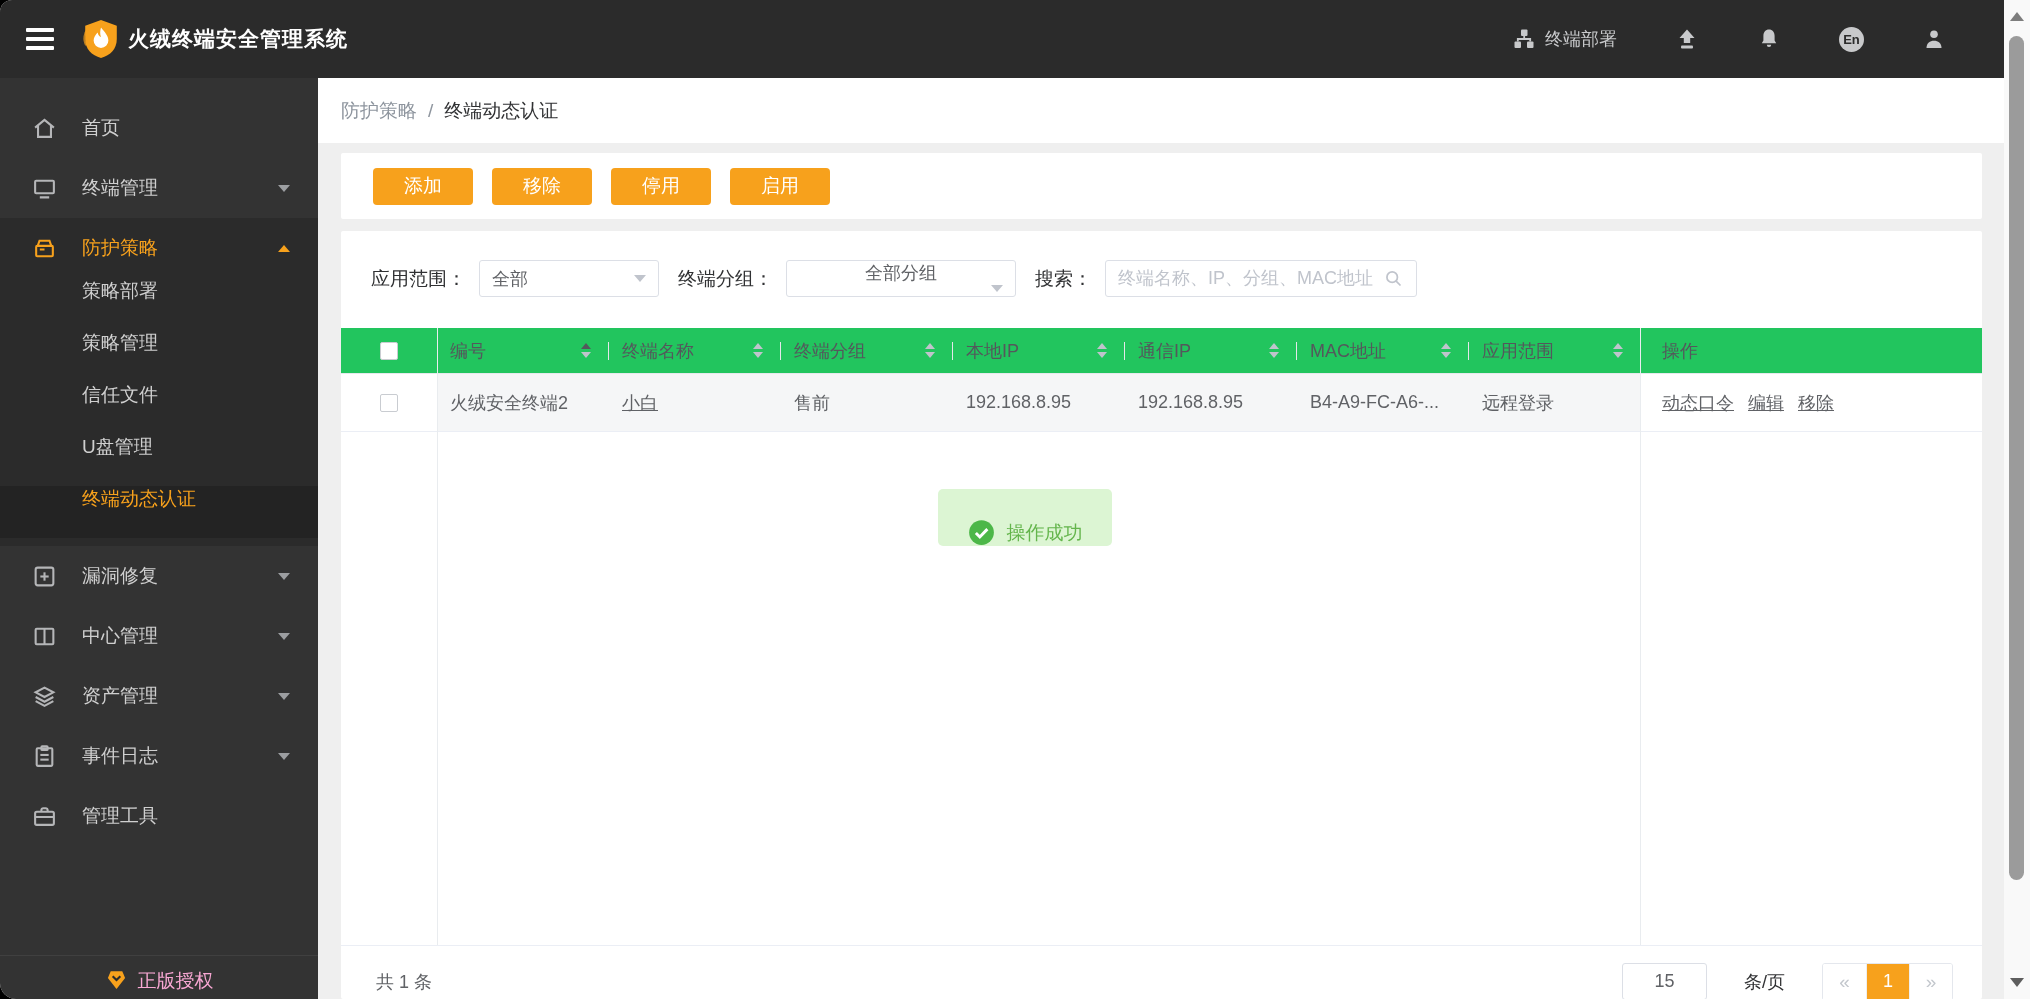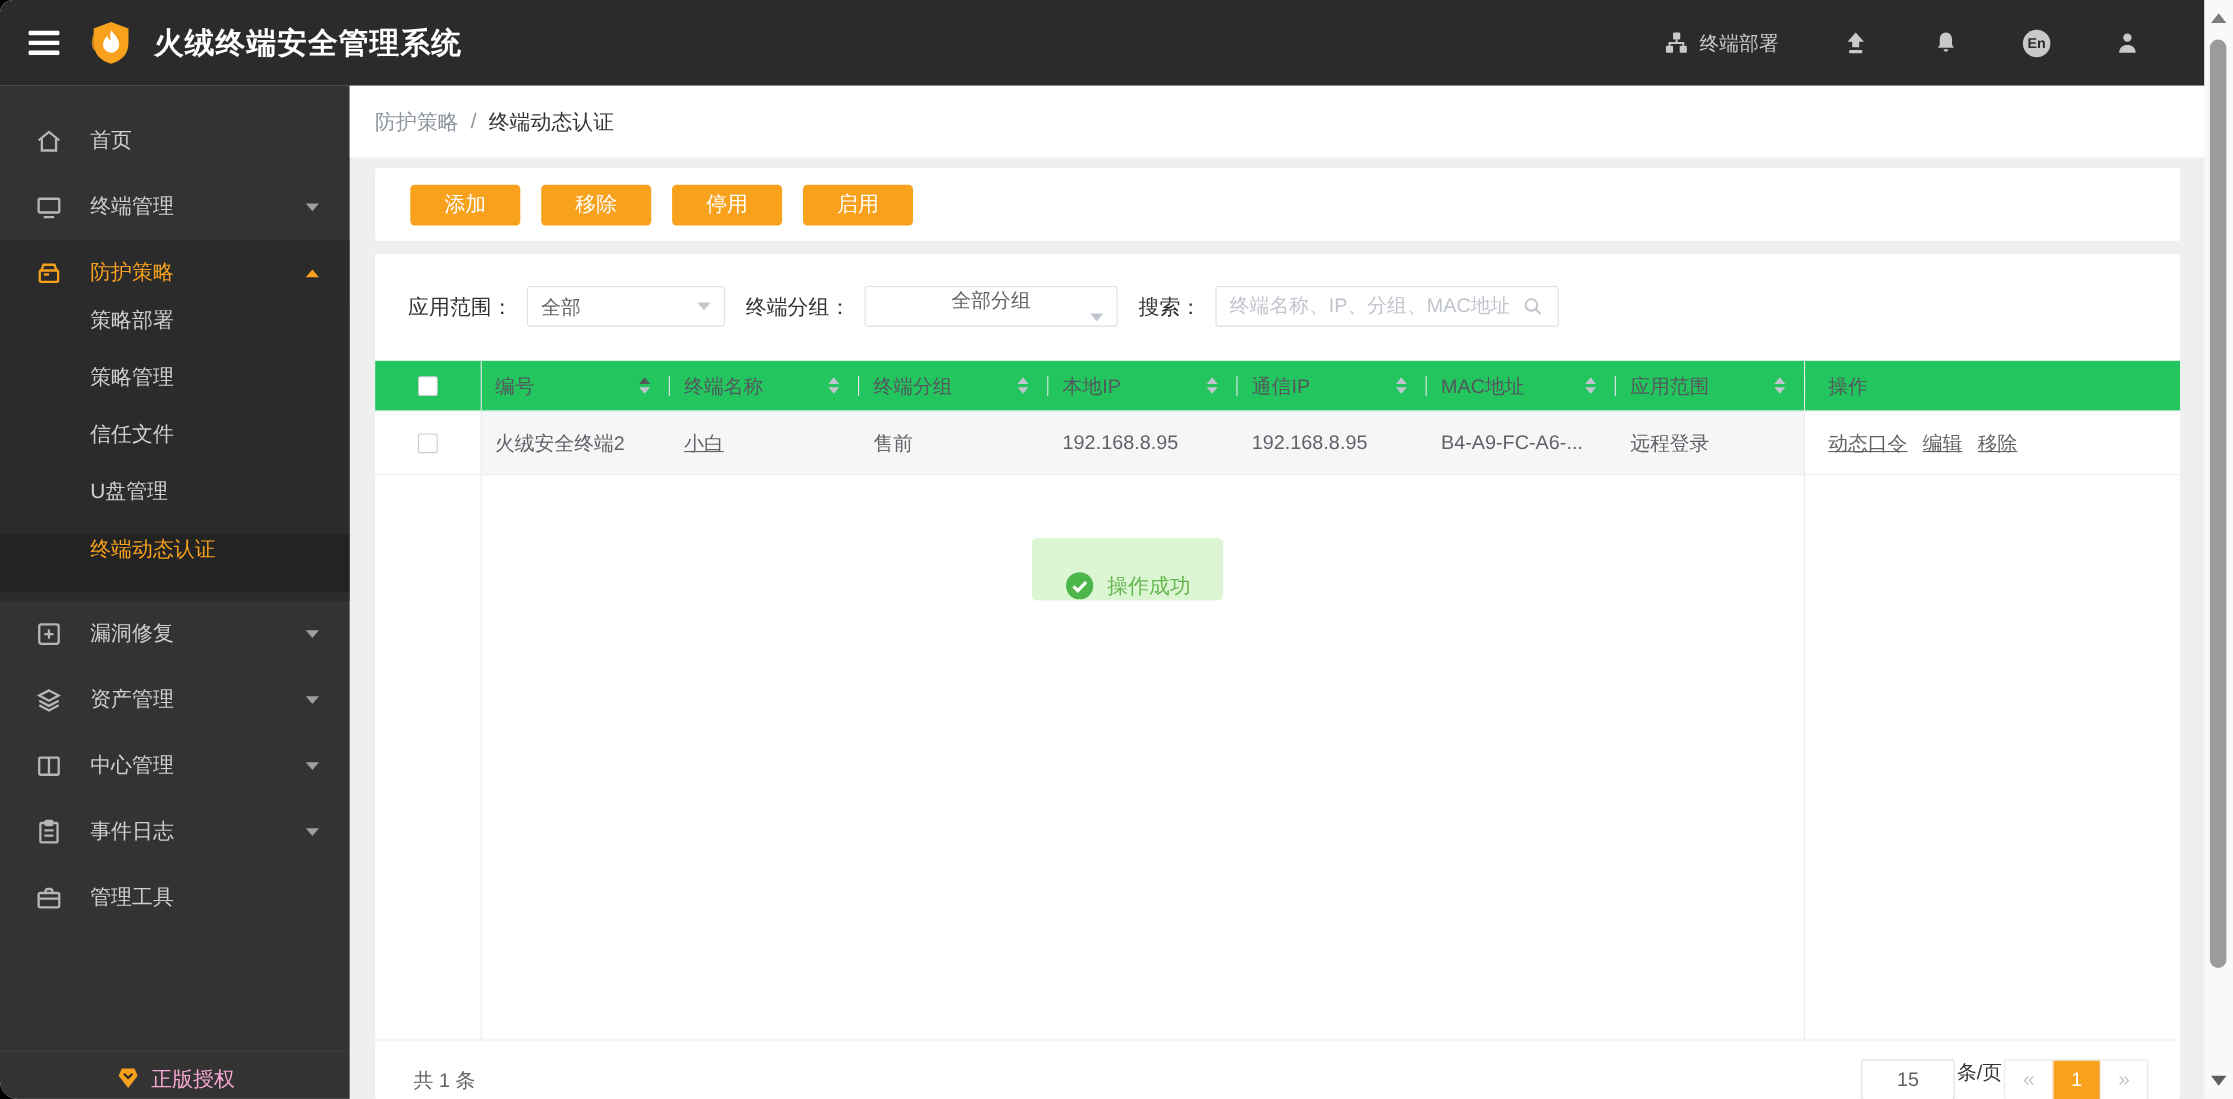--- a/index.html
+++ b/index.html
@@ -7,21 +7,21 @@
   .app { position:relative; width:2030px; height:999px; background:#efefef; overflow:hidden;
          border-top-left-radius:12px; border-bottom-left-radius:16px; }
 
   
   .topbar { position:absolute; left:0; top:0; right:26px; height:78px; background:#2b2b2b;
             display:flex; align-items:center; }
   .hamburger { width:60px; height:78px; display:flex; flex-direction:column; justify-content:center;
                gap:5px; padding-left:26px; cursor:pointer; }
   .hamburger span { width:28px; height:4px; background:#fff; border-radius:1px; }
   .logo { margin-left:22px; width:38px; height:40px; }
-  .app-title { margin-left:20px; color:#fff; font-size:27px; font-weight:600; letter-spacing:1px; }
+  .app-title { margin-left:8px; color:#fff; font-size:21px; font-weight:600; letter-spacing:1px; }
   .topbar-right { margin-left:auto; display:flex; align-items:center; gap:58px; margin-right:58px; color:#c8c9cb; }
   .deploy { display:flex; align-items:center; gap:9px; font-size:18px; cursor:pointer; }
   .tb-icon { width:24px; height:24px; display:block; }
   .en-badge { width:25px; height:25px; border-radius:50%; background:#c8c9cb; color:#2b2b2b;
               font-size:13px; font-weight:bold; display:flex; align-items:center; justify-content:center; }
 
   
   .scrollbar { position:absolute; right:0; top:0; width:26px; height:100%; background:#f9f9f9; }
   .sb-up { position:absolute; top:12px; left:6px; width:0; height:0;
            border-left:7px solid transparent; border-right:7px solid transparent; border-bottom:9px solid #7d7d7d; }
@@ -102,21 +102,21 @@
   .tbl-row { height:58px; display:flex; align-items:stretch; border-bottom:1px solid #ebeef5;
              font-size:18px; color:#606266; flex:none; }
   .tbl-row .td { background:#f5f6f7; }
   .tbl-row .col-check, .tbl-row .col-op { background:#fff; }
   .lnk { color:#606266; text-decoration:underline; cursor:pointer; }
   .ops { gap:14px; }
 
   .card-footer { height:54px; border-top:1px solid #ebeef5; display:flex; align-items:center;
                  padding:18px 29px 0 35px; flex:none; }
   .total { font-size:18px; color:#606266; }
-  .pager-wrap { margin-left:auto; display:flex; gap:2px; }
+  .pager-wrap { margin-left:auto; display:flex; align-items:center; gap:37px; }
   .page-size-input { width:85px; height:37px; border:1px solid #dcdfe6; border-radius:3px; text-align:center;
                      font-size:18px; color:#606266; font-family:inherit; outline:none; }
   .per-page { font-size:18px; color:#303133; }
   .pager { display:flex; border:1px solid #e4e7ed; border-radius:3px; overflow:hidden; height:38px; }
   .pg { width:43px; display:flex; align-items:center; justify-content:center; font-size:19px;
         color:#c3c7cd; background:#fff; cursor:pointer; }
   .pg + .pg { border-left:1px solid #efefef; }
   .pg.current { background:#f7a11c; color:#fff; font-size:18px; }
 
   .toast { position:absolute; left:620px; top:411px; width:174px; height:57px; background:#dcf5d3;
@@ -217,33 +217,33 @@
       <svg class="mi-icon" viewBox="0 0 24 24" fill="none" stroke="currentColor" stroke-width="2">
         <rect x="3.5" y="3.5" width="17" height="17" rx="2"></rect>
           <line x1="12" y1="8" x2="12" y2="16"></line>
           <line x1="8" y1="12" x2="16" y2="12"></line>
       </svg>
       <span>漏洞修复</span>
       <span class="caret-down"></span>
     </div>
     <div class="menu-item">
       <svg class="mi-icon" viewBox="0 0 24 24" fill="none" stroke="currentColor" stroke-width="2">
+        <rect x="3.5" y="4.5" width="17" height="15" rx="1"></rect>
+          <line x1="12" y1="4.5" x2="12" y2="19.5"></line>
+      </svg>
+      <span>中心管理</span>
+      <span class="caret-down"></span>
+    </div>
+    <div class="menu-item">
+      <svg class="mi-icon" viewBox="0 0 24 24" fill="none" stroke="currentColor" stroke-width="2">
         <path d="M12 3.5 L20.5 8 L12 12.5 L3.5 8 Z"></path>
           <path d="M3.5 12.5 L12 17 L20.5 12.5"></path>
           <path d="M3.5 16.5 L12 21 L20.5 16.5"></path>
       </svg>
       <span>资产管理</span>
-      <span class="caret-down"></span>
-    </div>
-    <div class="menu-item">
-      <svg class="mi-icon" viewBox="0 0 24 24" fill="none" stroke="currentColor" stroke-width="2">
-        <rect x="3.5" y="4.5" width="17" height="15" rx="1"></rect>
-          <line x1="12" y1="4.5" x2="12" y2="19.5"></line>
-      </svg>
-      <span>中心管理</span>
       <span class="caret-down"></span>
     </div>
     <div class="menu-item">
       <svg class="mi-icon" viewBox="0 0 24 24" fill="none" stroke="currentColor" stroke-width="2">
         <rect x="4.5" y="4" width="15" height="17" rx="1"></rect>
           <rect x="9" y="2.2" width="6" height="3.6" rx="0.8"></rect>
         <line x1="8" y1="10.5" x2="16" y2="10.5"></line>
           <line x1="8" y1="15" x2="16" y2="15"></line>
       </svg>
       <span>事件日志</span>

